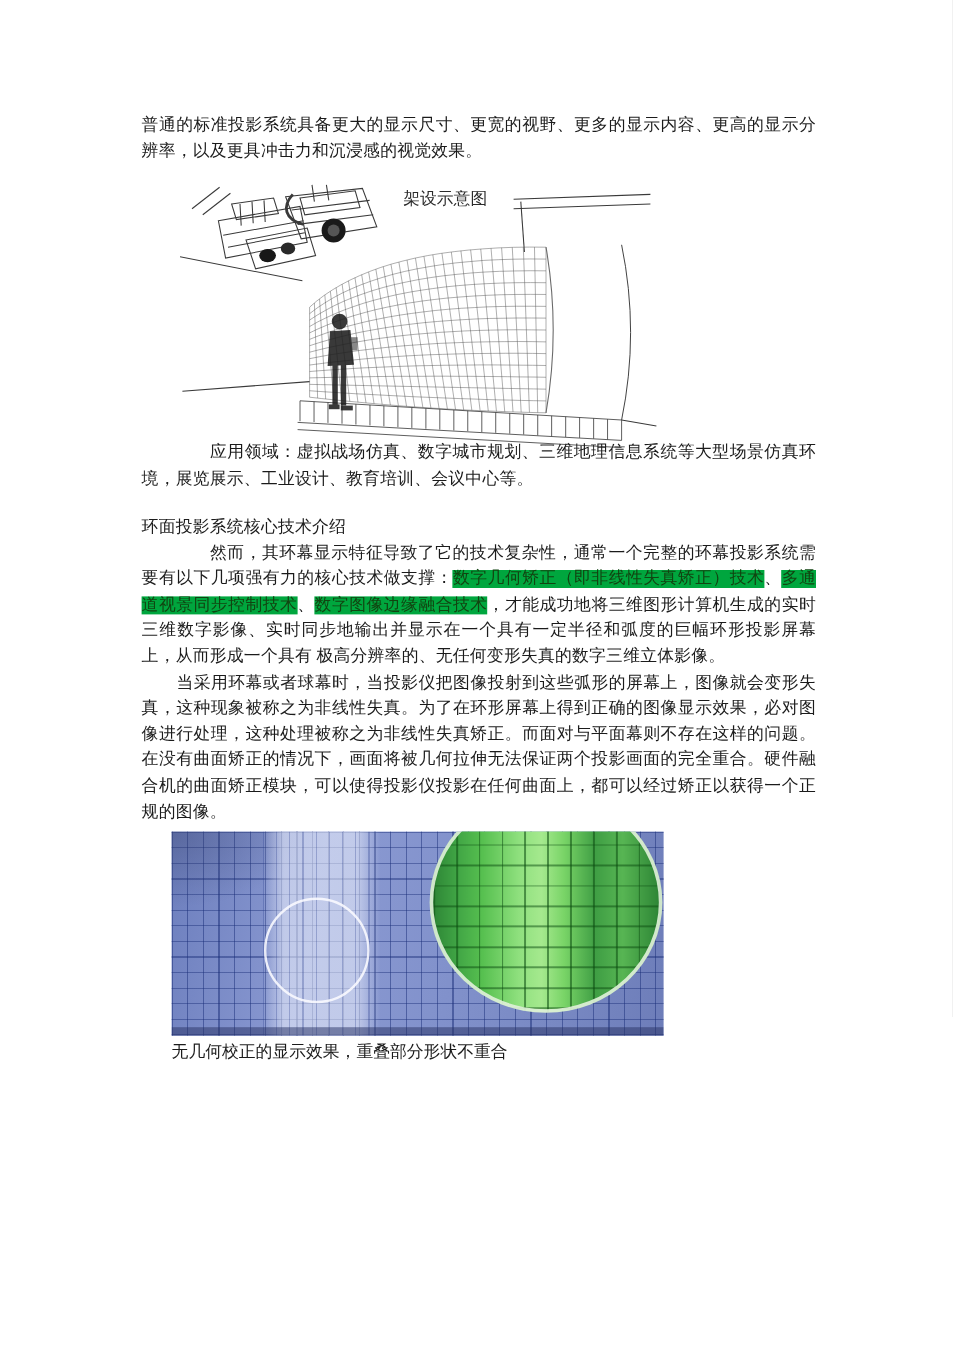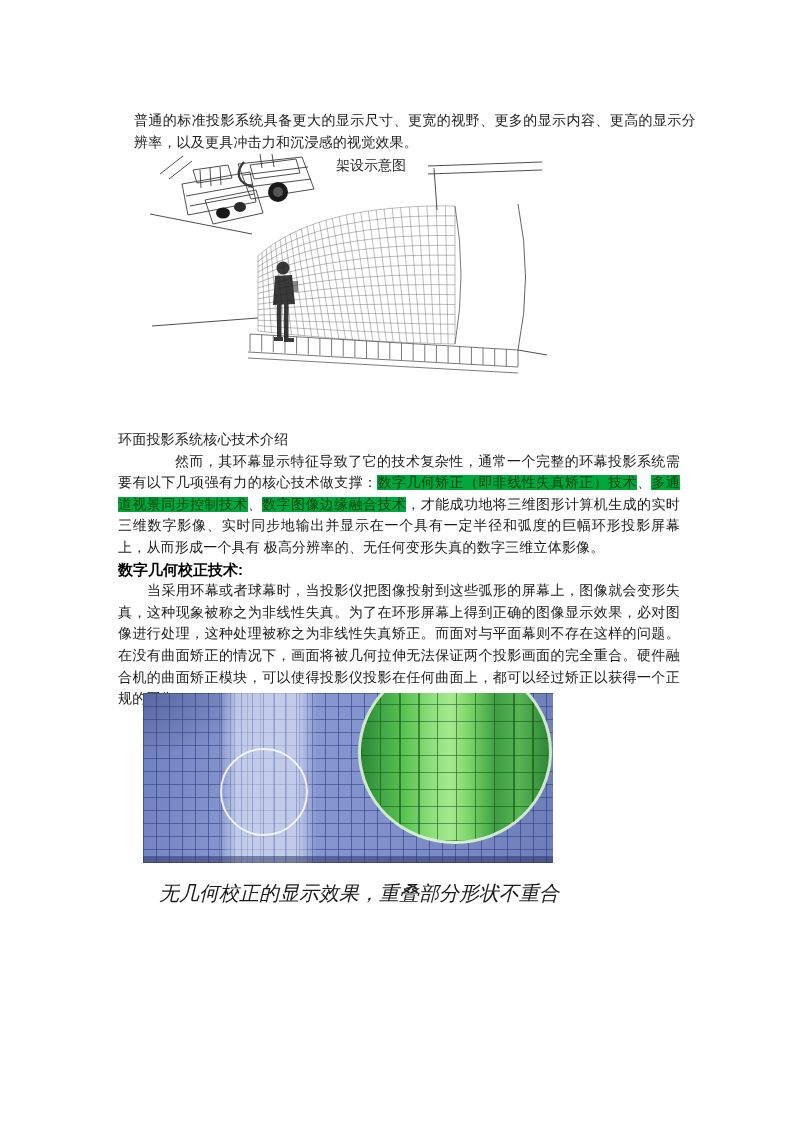--- a/index.html
+++ b/index.html
@@ -1,21 +1,21 @@
 <!DOCTYPE html>
 <html><head>
 <meta charset="utf-8">
 <style>
   html,body{margin:0;padding:0;background:#d6d6d6;}
   .page{
     position:relative;width:794px;height:1123px;margin:0 auto;background:#ffffff;
     font-family:"Liberation Serif","DejaVu Serif",serif;color:#1b1b1b;overflow:hidden;
   }
   .para{
-    position:absolute;left:118px;width:562px;margin:16px;
+    position:absolute;left:118px;width:562px;margin:0;
     font-size:14px;line-height:21.6px;text-align:justify;letter-spacing:0.2px;
   }
   .flow{position:absolute;left:118px;top:429px;width:562px;}
   .flow p,.flow h3{position:static;margin:0;}
   .indent-lg{text-indent:57px;}
   .indent-sm{text-indent:29px;}
   .hl{background:#00A63E;color:#114411;}
   .heading{
     font-family:"Liberation Sans","DejaVu Sans",sans-serif;
     font-size:15px;font-weight:700;line-height:21.6px;color:#000;
@@ -52,21 +52,21 @@
     border:3px solid rgba(222,240,216,0.92);box-sizing:border-box;
     background:
       repeating-linear-gradient(90deg, rgba(10,75,15,0.55) 0 1.5px, transparent 1.5px 19px),
       repeating-linear-gradient(0deg, rgba(10,75,15,0.50) 0 1.5px, transparent 1.5px 17px),
       linear-gradient(90deg,#2e8636 0%,#3fa344 10%,#57c050 22%,#8fe07e 38%,#a5e98e 48%,
                       #79d467 58%,#3f9e44 72%,#57b553 84%,#2e8636 100%);
   }
   .photo-bottom{
     position:absolute;left:0;bottom:0;width:100%;height:7px;background:rgba(40,50,100,0.50);
   }
-  .caption{position:absolute;left:143px;top:867px;margin:16px;font-size:20px;line-height:21px;font-style:italic;}
+  .caption{position:absolute;left:143px;top:867px;margin:0;font-size:14px;line-height:21px;}
 </style>
 </head>
 <body>
 
 <div class="page">
 
   <p class="para" style="top:94px">普通的标准投影系统具备更大的显示尺寸、更宽的视野、更多的显示内容、更高的显示分辨率，以及更具冲击力和沉浸感的视觉效果。</p>
 
   <div class="diagram">
     <svg width="400" height="234" viewBox="0 0 400 234">
@@ -115,25 +115,25 @@
         <rect x="127" y="152" width="4.5" height="34"></rect>
         <rect x="134" y="152" width="4.5" height="34"></rect>
         <rect x="124" y="185" width="9" height="4"></rect>
         <rect x="134" y="186" width="10" height="4"></rect>
         <rect x="140" y="129" width="8" height="11" opacity="0.6"></rect>
       </g>
     </svg>
     <div class="diagram-label">架设示意图</div>
   </div>
 
+  <p class="para indent-lg" style="top:367px">应用领域：虚拟战场仿真、数字城市规划、三维地理信息系统等大型场景仿真环境，展览展示、工业设计、教育培训、会议中心等。</p>
 
   <div class="flow">
     <p class="para section-line">环面投影系统核心技术介绍</p>
     <p class="para indent-lg"><span>然而，其环幕显示特征导致了它的技术复杂性，通常一个完整的环幕投影系统需要有以下几项强有力的核心技术做支撑：</span><span class="hl">数字几何矫正（即非线性失真矫正）技术</span><span>、</span><span class="hl">多通道视景同步控制技术</span><span>、</span><span class="hl">数字图像边缘融合技术</span><span>，才能成功地将三维图形计算机生成的实时三维数字影像、实时同步地输出并显示在一个具有一定半径和弧度的巨幅环形投影屏幕上，从而形成一个具有 极高分辨率的、无任何变形失真的数字三维立体影像。</span></p>
-    <h3 class="heading">数字几何校正技术:</h3>
     <p class="para indent-sm">当采用环幕或者球幕时，当投影仪把图像投射到这些弧形的屏幕上，图像就会变形失真，这种现象被称之为非线性失真。为了在环形屏幕上得到正确的图像显示效果，必对图像进行处理，这种处理被称之为非线性失真矫正。而面对与平面幕则不存在这样的问题。在没有曲面矫正的情况下，画面将被几何拉伸无法保证两个投影画面的完全重合。硬件融合机的曲面矫正模块，可以使得投影仪投影在任何曲面上，都可以经过矫正以获得一个正规的图像。</p>
   </div>
 
   <div class="photo">
     <div class="overlap-band"></div>
     <div class="white-circle"></div>
     <div class="green-circle"></div>
     <div class="photo-bottom"></div>
   </div>
 

